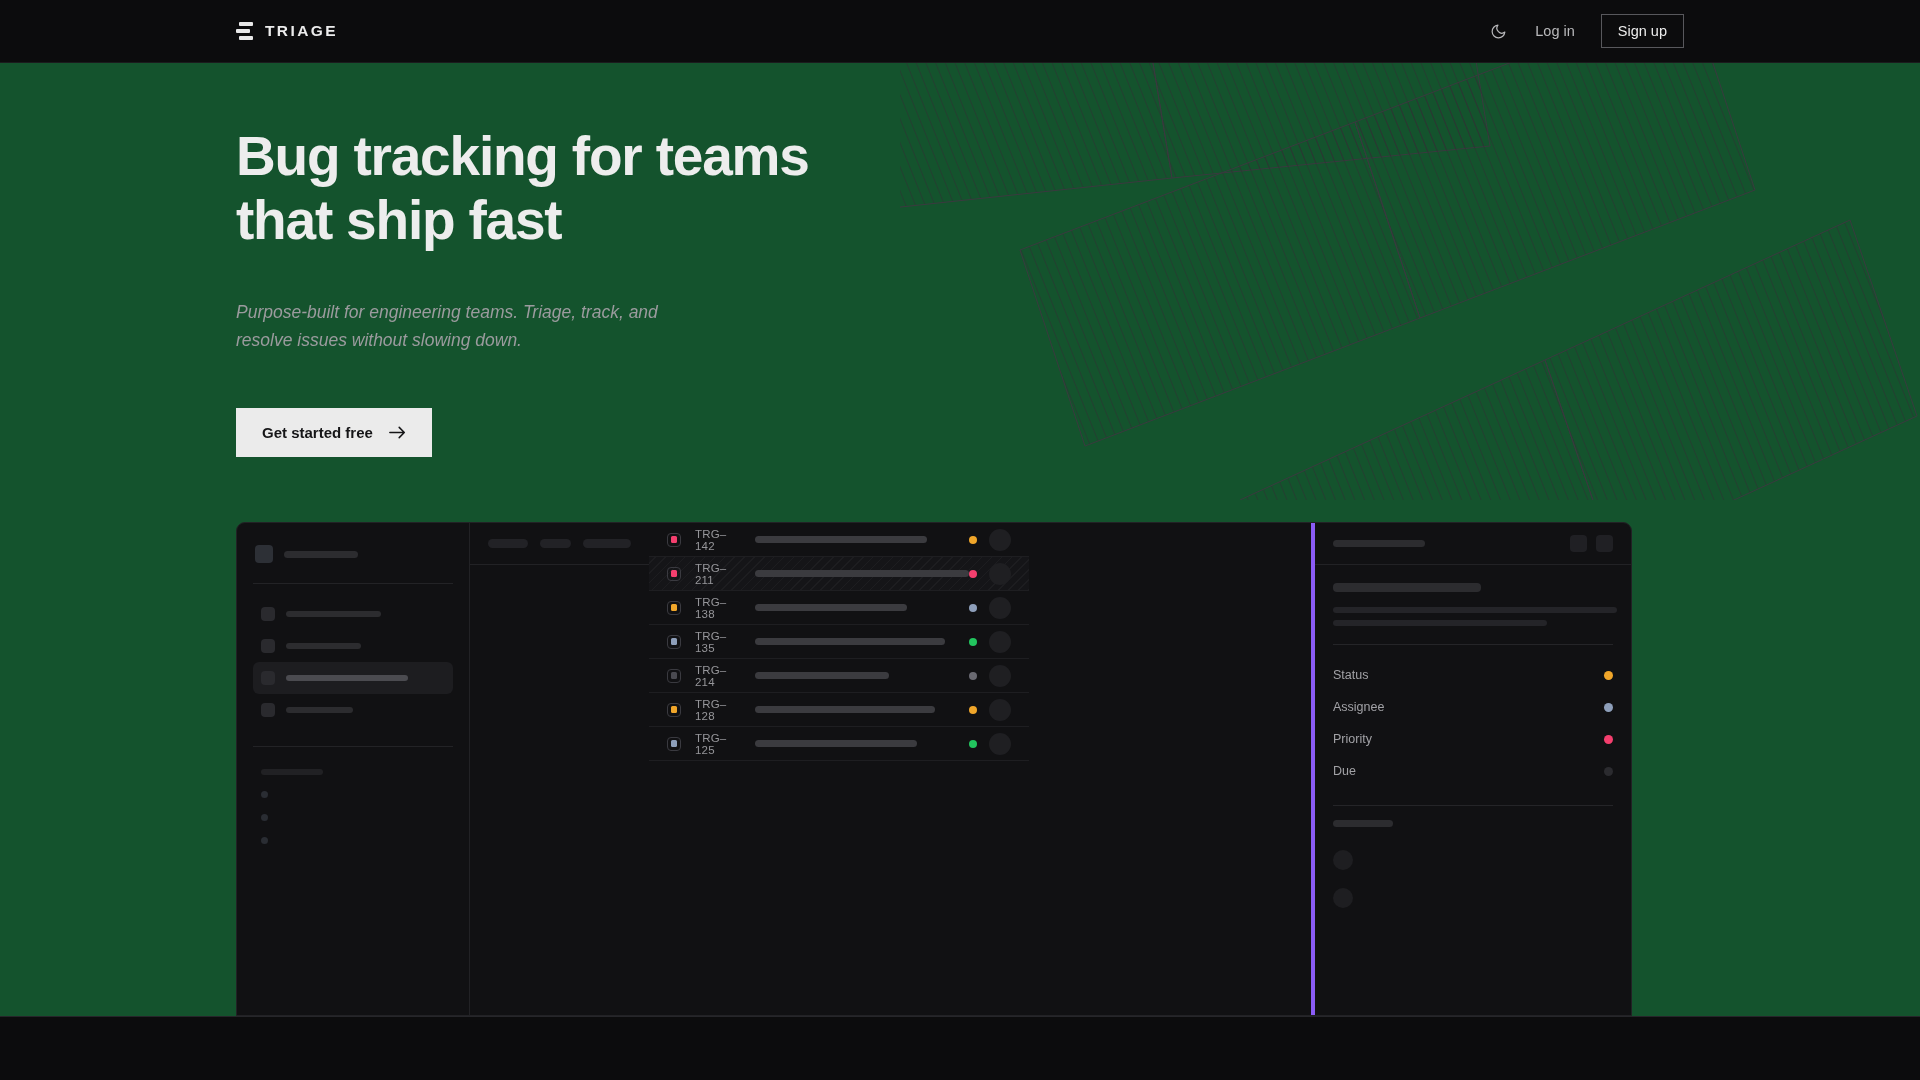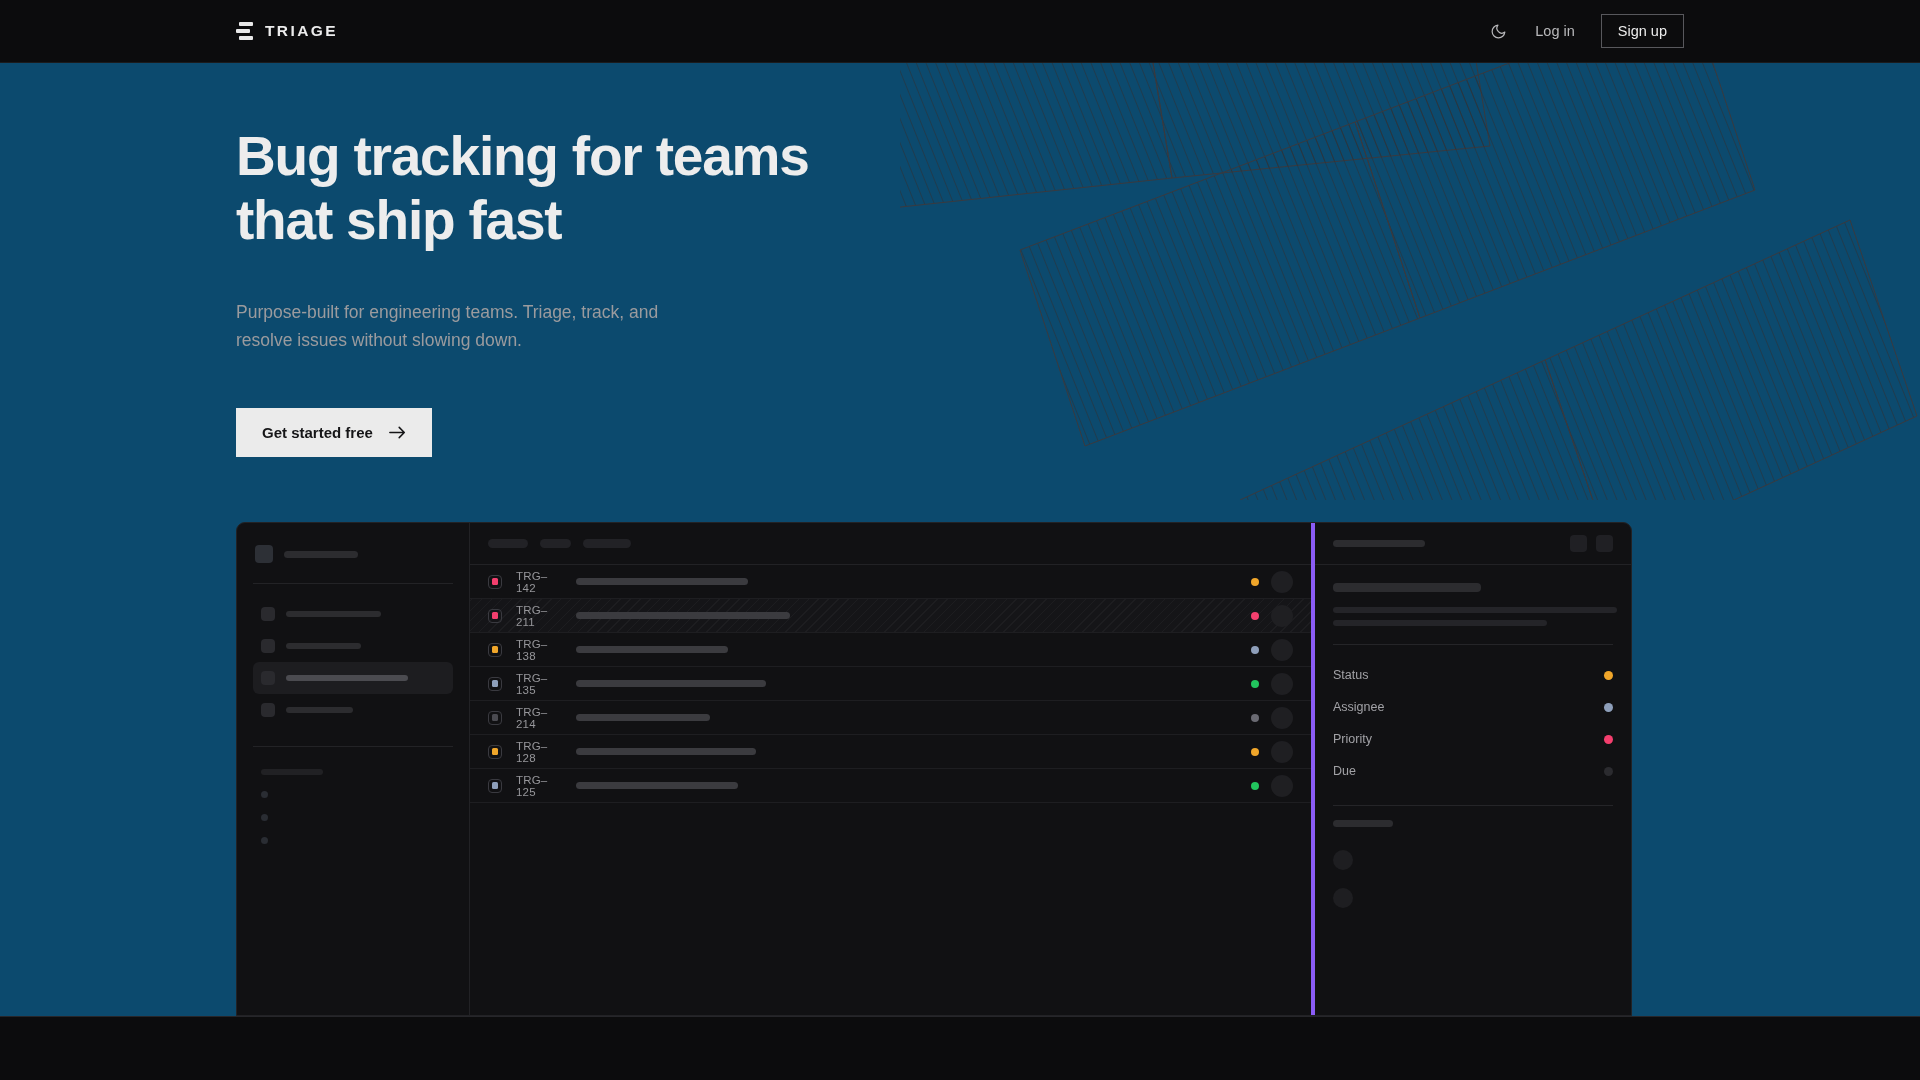--- a/index.html
+++ b/index.html
@@ -2,21 +2,21 @@
 <html><head>
 <meta charset="utf-8">
 <style>
   * { margin:0; padding:0; box-sizing:border-box; }
   html, body {
     width:1920px; height:1080px;
     background:#0c0c0d;
     font-family:"Liberation Sans", sans-serif;
     overflow:hidden;
   }
-  .page { position:relative; width:1920px; height:1080px; background:#0c4a6e; }
+  .page { position:relative; width:1920px; height:1080px; background:#14532d; }
 
   
   .bg-art {
     position:absolute; top:0; left:900px; width:1020px; height:500px;
     pointer-events:none; z-index:0;
   }
 
   
   .nav {
     position:absolute; top:0; left:0; width:1920px; height:63px;
@@ -45,39 +45,39 @@
   }
 
   
   .hero { position:absolute; left:236px; top:124px; z-index:3; }
   .hero h1 {
     font-size:55px; line-height:1.17; font-weight:700;
     color:#ededed; letter-spacing:-1.2px; white-space:pre-line;
   }
   .hero p {
     margin-top:45px; font-size:17.5px; line-height:1.6;
-    color:#9b9b9e; white-space:pre-line;
+    color:#9b9b9e; white-space:pre-line;font-style:italic;
   }
   .cta {
     margin-top:54px; display:inline-flex; align-items:center; gap:16px;
     background:#ebebeb; color:#151517; font-size:15px; font-weight:700;
     padding:16px 26px; cursor:pointer; border:none;
     font-family:"Liberation Sans", sans-serif;
   }
 
   
   .mock {
     position:absolute; left:236px; top:522px; width:1396px; height:494px;
     border:1px solid #222225; border-top-left-radius:9px; border-top-right-radius:9px;
     background:#111113; display:flex; overflow:hidden; z-index:2;
   }
   .mock-sidebar {
     width:233px; border-right:1px solid #222225; flex:none; padding:18px 16px 0 16px;
   }
-  .mock-list { flex:1; display:flex; flex-direction:column; }
+  .mock-list { flex:1; display:flex; }
   .mock-detail { width:320px; border-left:4px solid #8b5cf6; flex:none; }
 
   .sb-top { display:flex; align-items:center; gap:11px; padding:4px 0 0 2px; }
   .sq { background:#2d3036; border-radius:4px; flex:none; }
   .bar { background:#2c2c2f; border-radius:4px; }
   .sb-div { height:1px; background:#232326; margin:20px 0 14px 0; }
   .sb-item { display:flex; align-items:center; gap:11px; padding:9px 8px; border-radius:6px; }
   .sb-item.active { background:#1d1d20; }
   .sb-item.active .bar { background:#4b4b50; }
   .sb-dot { width:7px; height:7px; border-radius:50%; background:#2a2d33; flex:none; }

